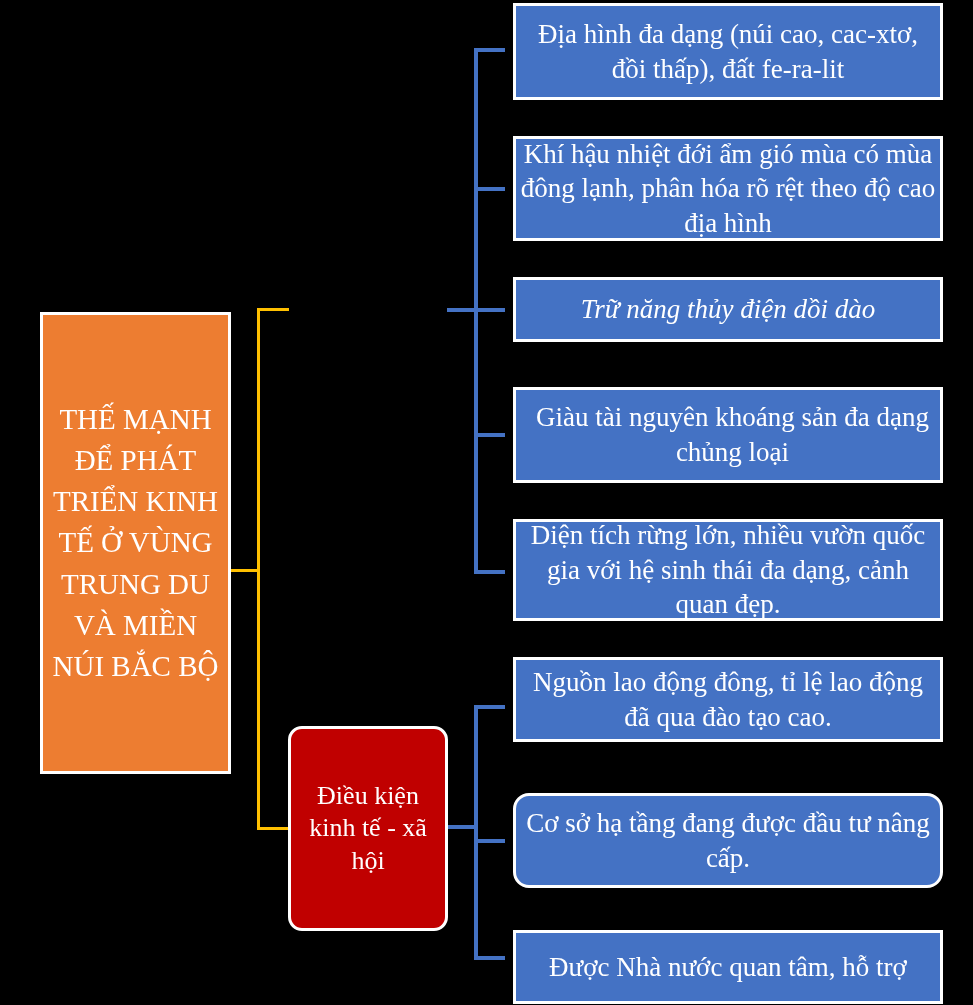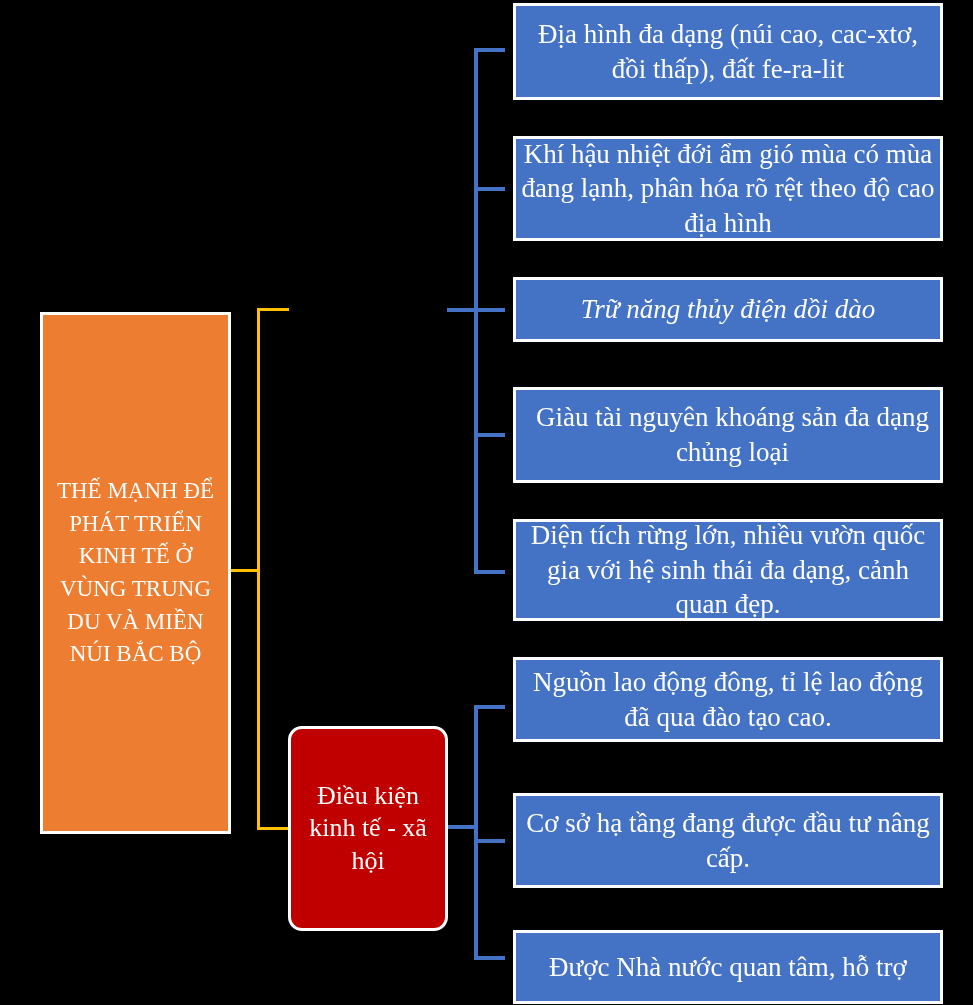--- a/index.html
+++ b/index.html
@@ -14,23 +14,23 @@
     font-family:"Liberation Serif", serif;
     color:var(--text);
   }
   .node{
     position:absolute; box-sizing:border-box;
     border:3px solid var(--border);
     display:flex; align-items:center; justify-content:center;
     text-align:center;
   }
   #root-node{
-    left:40px; top:312px; width:191px; height:522px;
+    left:40px; top:312px; width:191px; height:462px;
     background:var(--root-fill);
-    font-size:23px; line-height:1.42; padding:0 2px;
+    font-size:29px; line-height:1.42; padding:0 2px;
   }
   #branch-natural{
     left:288px; top:207px; width:160px; height:206px;
     background:var(--branch-natural-fill);
     font-size:26px; line-height:1.25; padding:0 1px;
   }
   #branch-economic{
     left:288px; top:726px; width:160px; height:205px;
     background:var(--branch-economic-fill);
     font-size:26px; line-height:1.25; padding:0 1px;border-radius:14px;
@@ -39,21 +39,21 @@
     left:505px; width:430px;
     background:var(--leaf-fill);
     font-size:27px; line-height:1.28; padding:0 3px;margin-left:8px;
   }
   #leaf1{top:3px;   height:97px;}
   #leaf2{top:136px; height:105px;}
   #leaf3{top:277px; height:65px;font-style:italic;}
   #leaf4{top:387px; height:96px;padding-left:12px;}
   #leaf5{top:519px; height:102px;}
   #leaf6{top:657px; height:85px;}
-  #leaf7{top:793px; height:95px;}
+  #leaf7{top:793px; height:95px;border-radius:16px;}
   #leaf8{top:930px; height:74px;text-align:right;}
   .conn{position:absolute;}
   .gold{background:var(--root-connector);}
   .blue{background:var(--leaf-connector);}
   
   #g-h-root   {left:229px; top:569px; width:29px; height:3px;}
   #g-v        {left:257px; top:308px; width:3px;  height:522px;}
   #g-h-nat    {left:257px; top:308px; width:32px; height:3px;}
   #g-h-eco    {left:257px; top:827px; width:32px; height:3px;}
   
@@ -94,21 +94,21 @@
   <div class="conn blue" id="b-s6"></div>
   <div class="conn blue" id="b-s7"></div>
   <div class="conn blue" id="b-s8"></div>
 
   <div class="node" id="root-node">THẾ MẠNH ĐỂ PHÁT TRIỂN KINH TẾ Ở VÙNG TRUNG DU VÀ MIỀN NÚI BẮC BỘ</div>
 
 
   <div class="node" id="branch-economic">Điều kiện kinh tế - xã hội</div>
 
   <div class="node leaf" id="leaf1">Địa hình đa dạng (núi cao, cac-xtơ, đồi thấp), đất fe-ra-lit</div>
-  <div class="node leaf" id="leaf2">Khí hậu nhiệt đới ẩm gió mùa có mùa đang lạnh, phân hóa rõ rệt theo độ cao địa hình</div>
+  <div class="node leaf" id="leaf2">Khí hậu nhiệt đới ẩm gió mùa có mùa đông lạnh, phân hóa rõ rệt theo độ cao địa hình</div>
   <div class="node leaf" id="leaf3">Trữ năng thủy điện dồi dào</div>
   <div class="node leaf" id="leaf4">Giàu tài nguyên  khoáng  sản đa dạng chủng  loại</div>
   <div class="node leaf" id="leaf5">Diện tích rừng lớn, nhiều vườn quốc gia với hệ sinh thái đa dạng, cảnh quan đẹp.</div>
   <div class="node leaf" id="leaf6">Nguồn lao động đông, tỉ lệ lao động đã qua đào tạo cao.</div>
   <div class="node leaf" id="leaf7">Cơ sở hạ tầng đang được đầu tư nâng cấp.</div>
   <div class="node leaf" id="leaf8">Được Nhà nước quan tâm, hỗ trợ</div>
 
 </div>
 
 </body></html>

